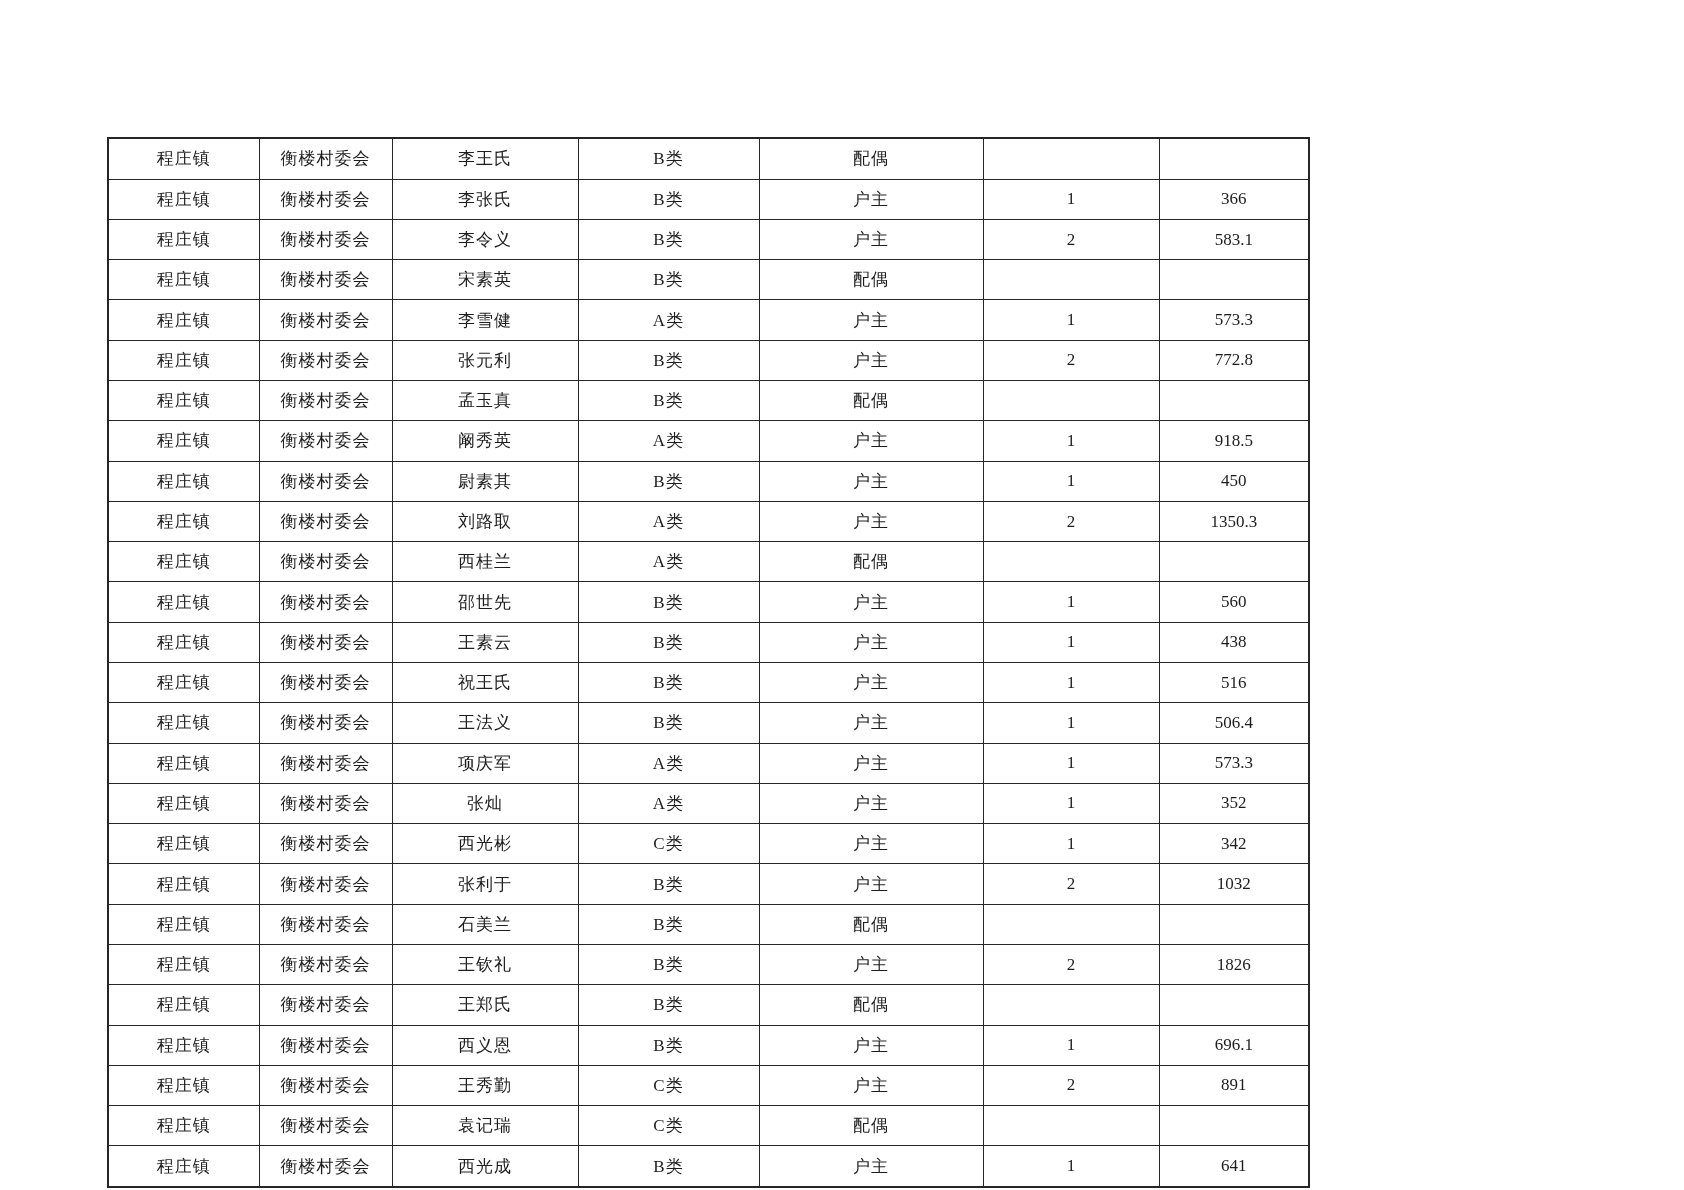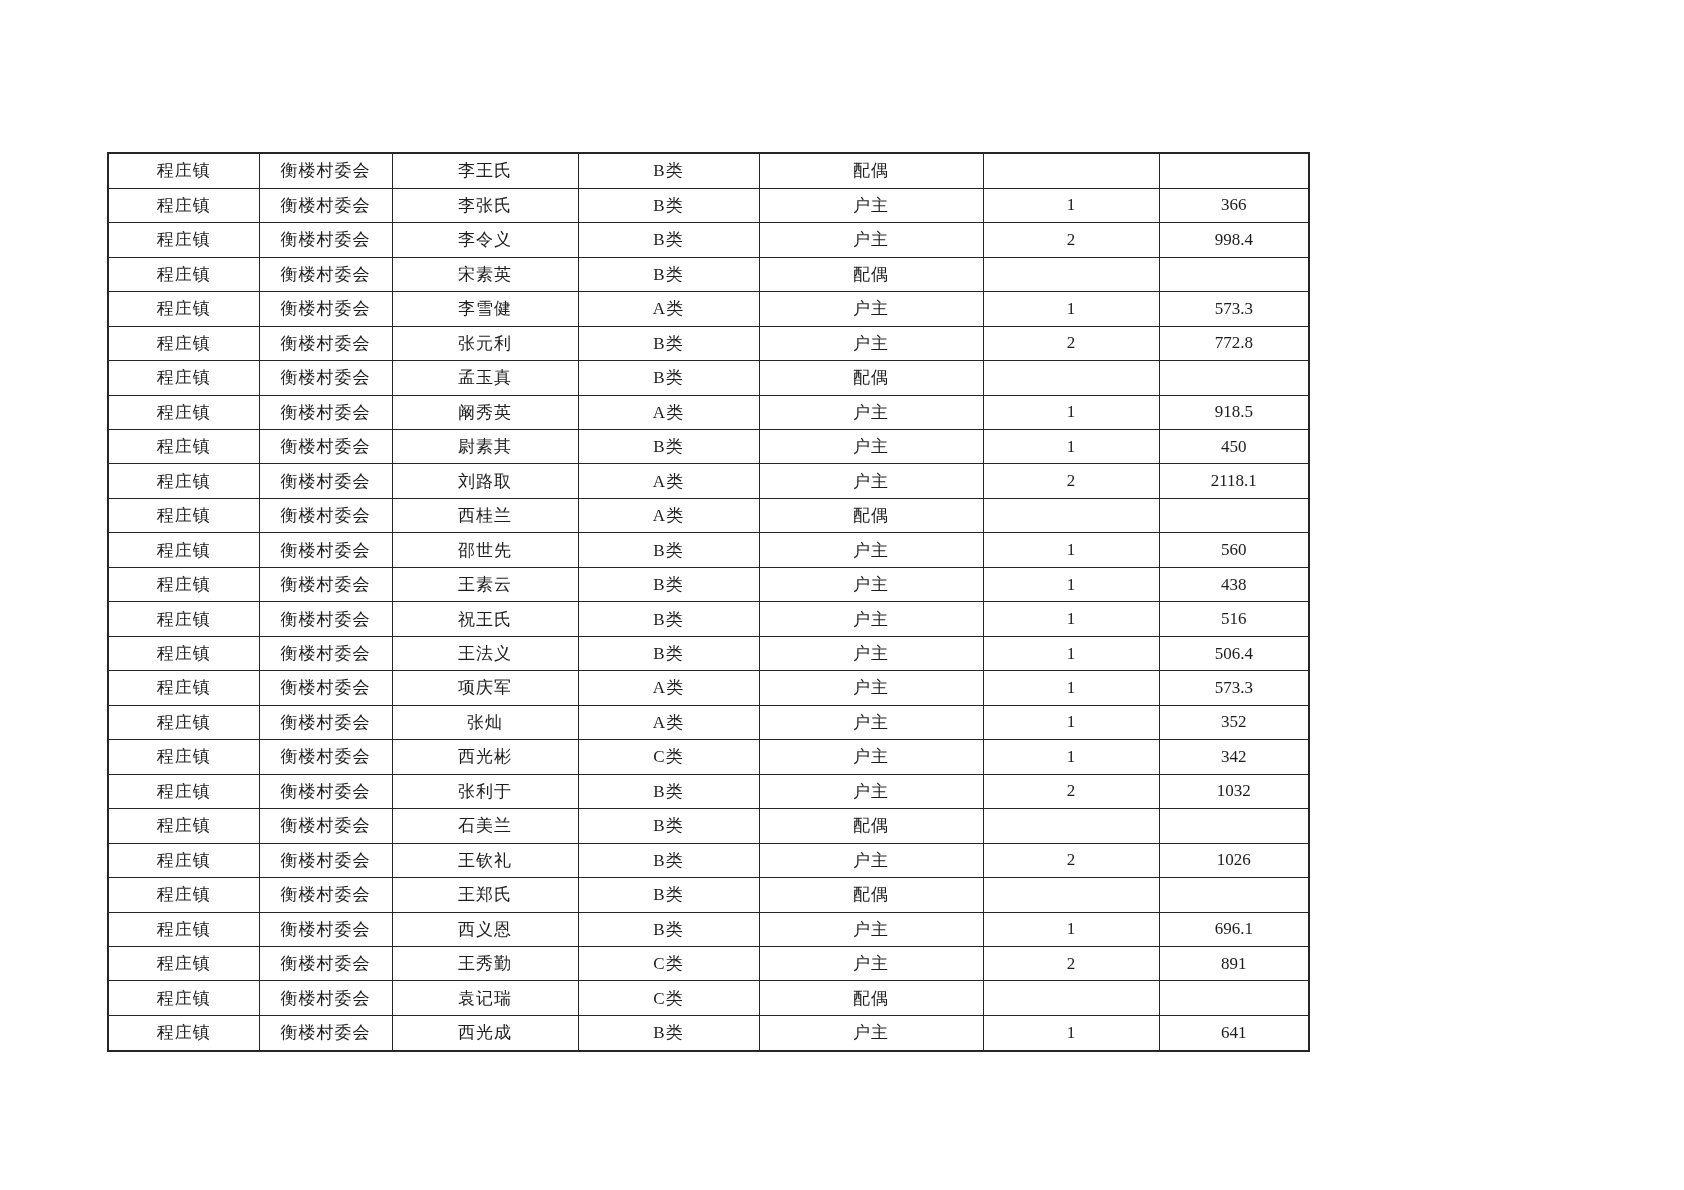--- a/index.html
+++ b/index.html
@@ -13,23 +13,23 @@
   .page {
     position: relative;
     width: 1684px;
     height: 1190px;
     background: #ffffff;
     overflow: hidden;
   }
   table.data-table {
     position: absolute;
     left: 107px;
-    top: 152px;
+    top: 137px;
     width: 1201px;
-    height: 900px;
+    height: 1051px;
     border-collapse: collapse;
     table-layout: fixed;
     border: 2px solid #262626;
     padding-left: 7px;
   }
   table.data-table td {
     border: 1px solid #262626;
     text-align: center;
     vertical-align: middle;
     font-size: 17px;
@@ -76,21 +76,21 @@
           <td class="num">1</td>
           <td class="num">366</td>
         </tr>
         <tr>
           <td>程庄镇</td>
           <td>衡楼村委会</td>
           <td>李令义</td>
           <td>B类</td>
           <td>户主</td>
           <td class="num">2</td>
-          <td class="num">998.4</td>
+          <td class="num">583.1</td>
         </tr>
         <tr>
           <td>程庄镇</td>
           <td>衡楼村委会</td>
           <td>宋素英</td>
           <td>B类</td>
           <td>配偶</td>
           <td class="num"></td>
           <td class="num"></td>
         </tr>
@@ -139,21 +139,21 @@
           <td class="num">1</td>
           <td class="num">450</td>
         </tr>
         <tr>
           <td>程庄镇</td>
           <td>衡楼村委会</td>
           <td>刘路取</td>
           <td>A类</td>
           <td>户主</td>
           <td class="num">2</td>
-          <td class="num">2118.1</td>
+          <td class="num">1350.3</td>
         </tr>
         <tr>
           <td>程庄镇</td>
           <td>衡楼村委会</td>
           <td>西桂兰</td>
           <td>A类</td>
           <td>配偶</td>
           <td class="num"></td>
           <td class="num"></td>
         </tr>
@@ -238,21 +238,21 @@
           <td class="num"></td>
           <td class="num"></td>
         </tr>
         <tr>
           <td>程庄镇</td>
           <td>衡楼村委会</td>
           <td>王钦礼</td>
           <td>B类</td>
           <td>户主</td>
           <td class="num">2</td>
-          <td class="num">1026</td>
+          <td class="num">1826</td>
         </tr>
         <tr>
           <td>程庄镇</td>
           <td>衡楼村委会</td>
           <td>王郑氏</td>
           <td>B类</td>
           <td>配偶</td>
           <td class="num"></td>
           <td class="num"></td>
         </tr>

